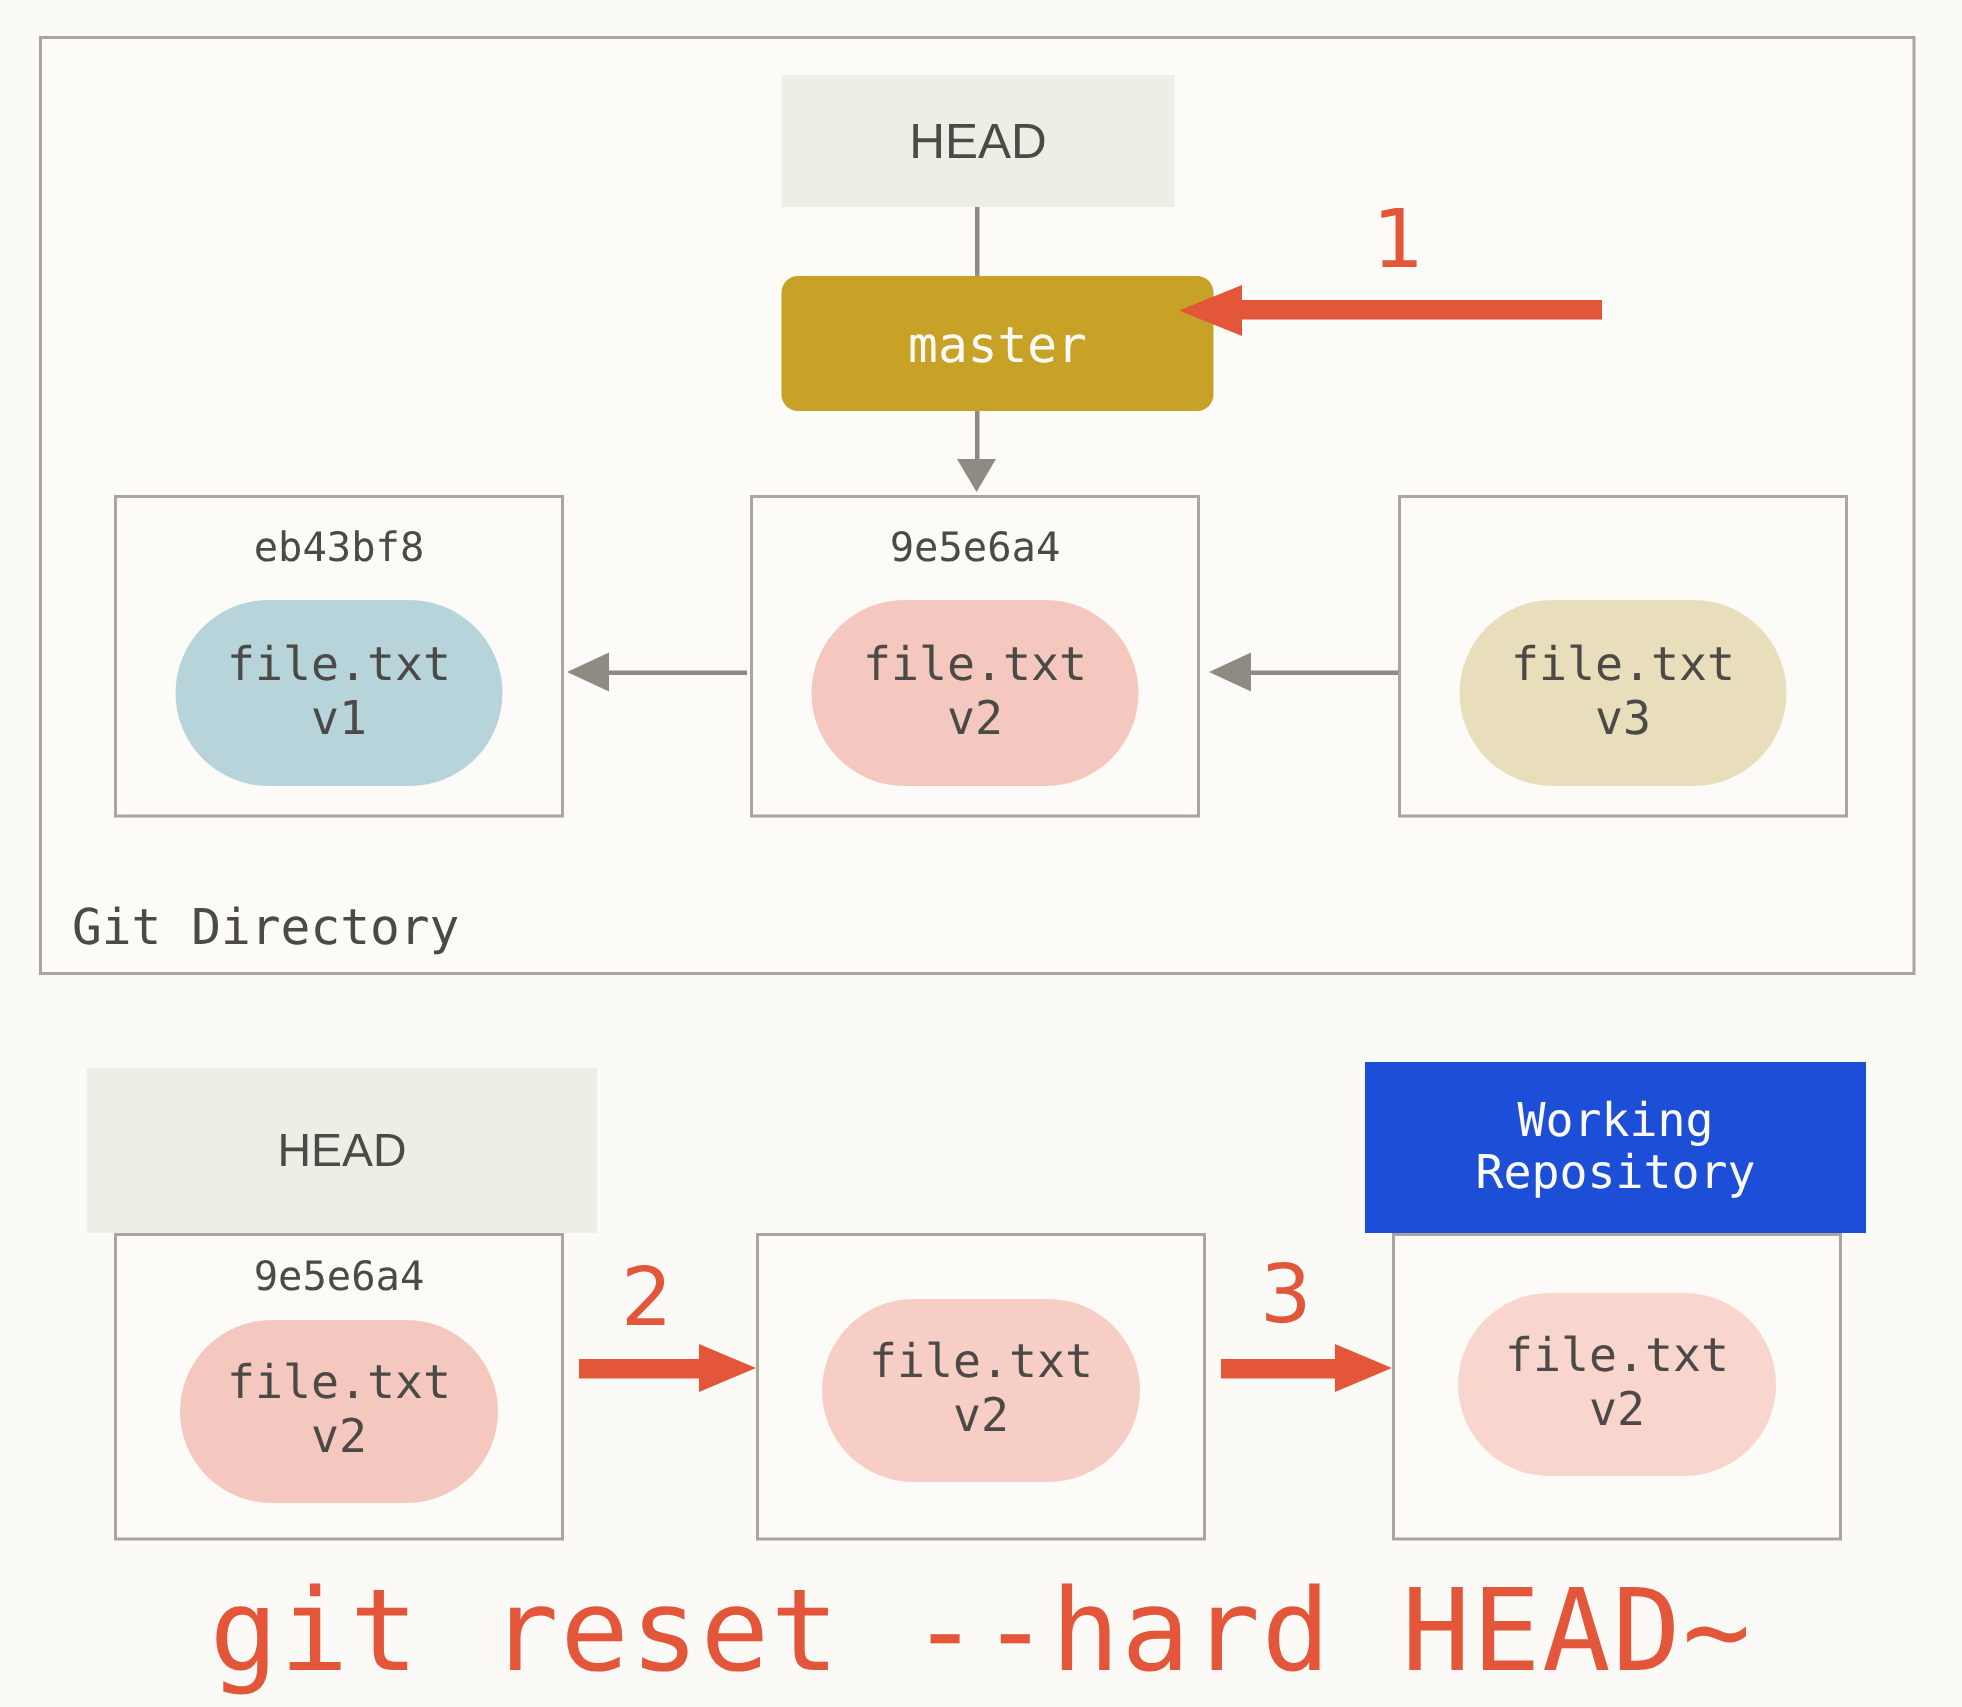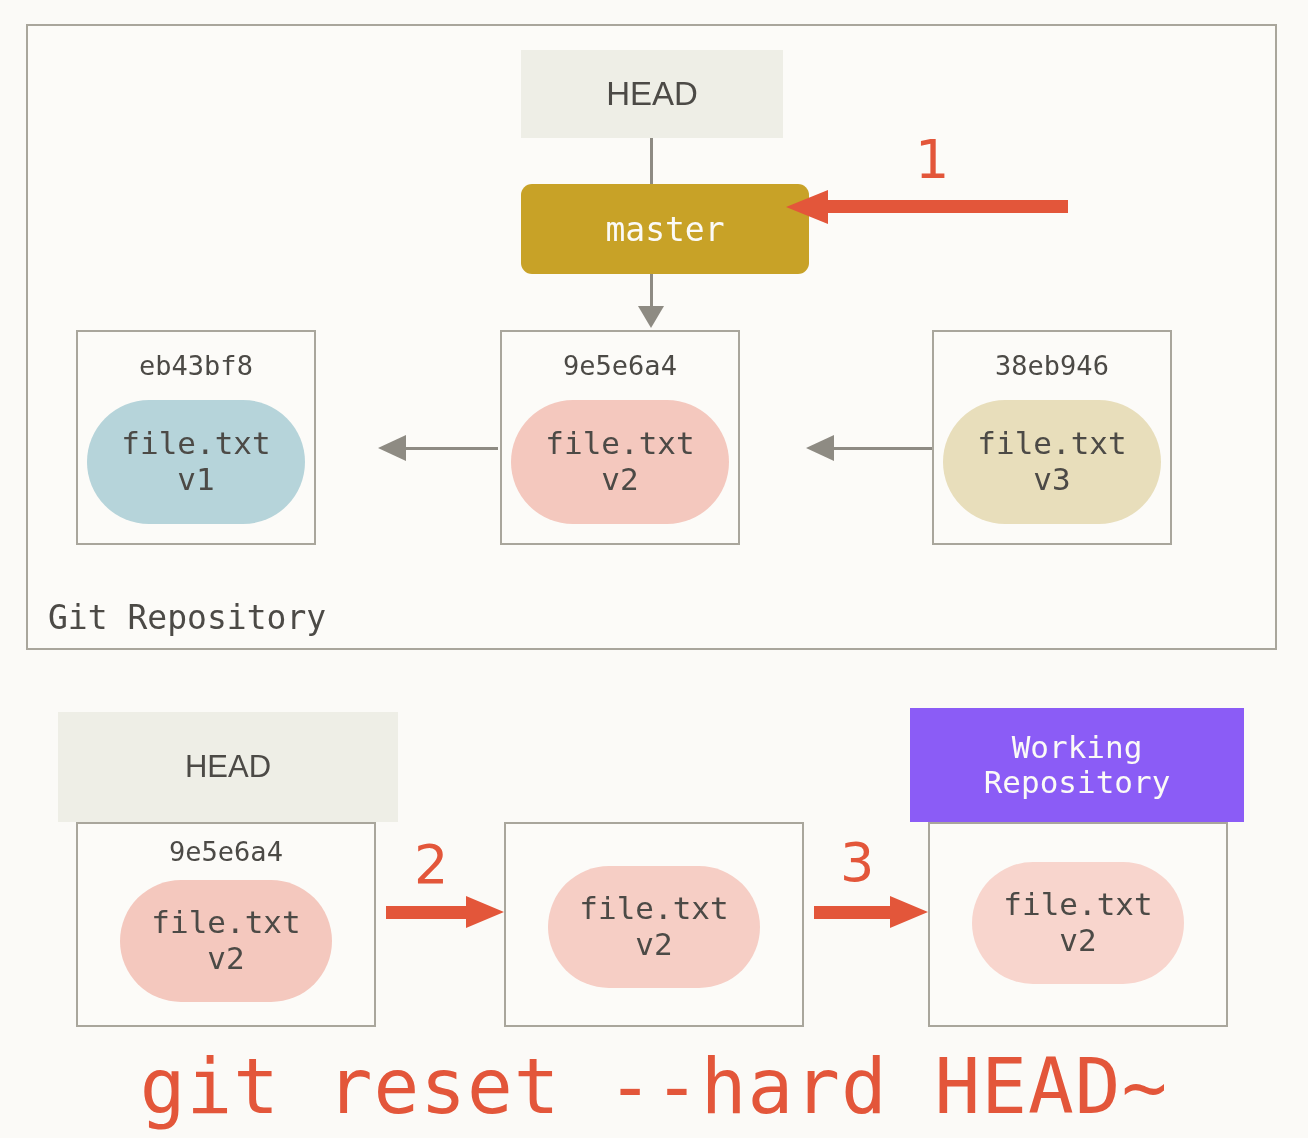--- a/index.html
+++ b/index.html
@@ -68,21 +68,21 @@
     background: #c8a227;
     color: #fbfaf7;
     font-family: "DejaVu Sans Mono", monospace;
     font-size: 33px;
     border-radius: 11px;
   }
 
   
   .commit-box {
     position: absolute;
-    width: 240px;
+    width: 300px;
     height: 215px;
     border: 2px solid #a9a69c;
     background: #fcfbf8;
     box-sizing: border-box;
   }
   .commit-hash {
     position: absolute;
     left: 0;
     right: 0;
     top: 18px;
@@ -194,21 +194,21 @@
     background: #3a8e99;
     color: #fbfaf7;
     font-family: "DejaVu Sans Mono", monospace;
     font-size: 31px;
   }
   .ph-wd {
     left: 910px;
     top: 708px;
     width: 334px;
     height: 114px;
-    background: #8b5cf6;
+    background: #1d4ed8;
     color: #fbfaf7;
     font-family: "DejaVu Sans Mono", monospace;
     font-size: 31px;
   }
 
   .panel-body {
     position: absolute;
     width: 300px;
     height: 205px;
     border: 2px solid #a9a69c;
@@ -261,21 +261,21 @@
     letter-spacing: 1px;
     white-space: nowrap;
   }
 </style>
 </head>
 <body>
 
 <div class="stage">
 
   <div class="repo-box"></div>
-  <div class="repo-label">Git Repository</div>
+  <div class="repo-label">Git Directory</div>
 
   <div class="ref-box head-top">
     <span>HEAD</span>
   </div>
 
   <div class="gline" style="left:650px; top:138px; width:3px; height:46px;"></div>
 
   <div class="ref-box master-box">
     <span>master</span>
   </div>
@@ -299,21 +299,20 @@
     <div class="blob blob-pink">
       <span>file.txt</span>
       <span>v2</span>
     </div>
   </div>
 
   <div class="gline" style="left:834px; top:447px; width:98px; height:3px;"></div>
   <div class="garrow-left" style="left:806px; top:435px;"></div>
 
   <div class="commit-box c3">
-    <div class="commit-hash">38eb946</div>
     <div class="blob blob-khaki">
       <span>file.txt</span>
       <span>v3</span>
     </div>
   </div>
 
   <div class="step-num" style="left:915px; top:133px;">1</div>
   <div class="rline" style="left:828px; top:200px; width:240px; height:13px;"></div>
   <div class="rarrow-left" style="left:786px; top:190px;"></div>
 

